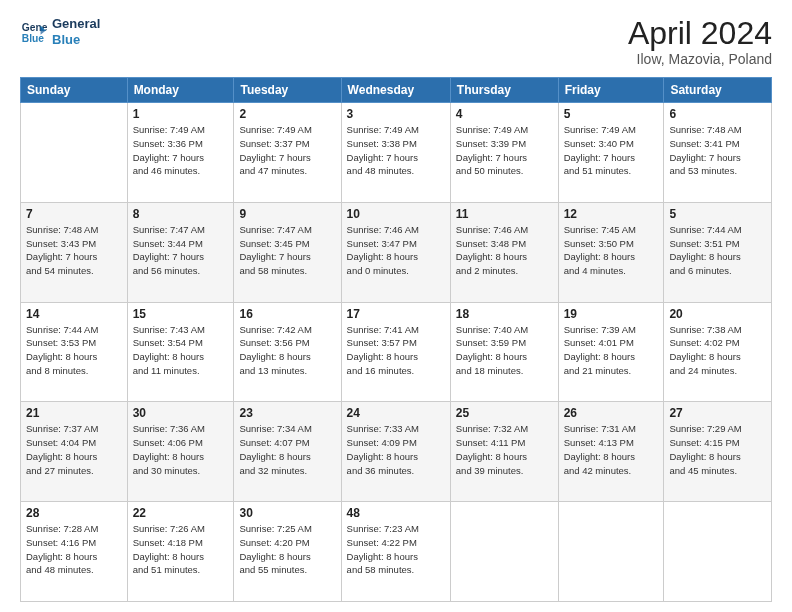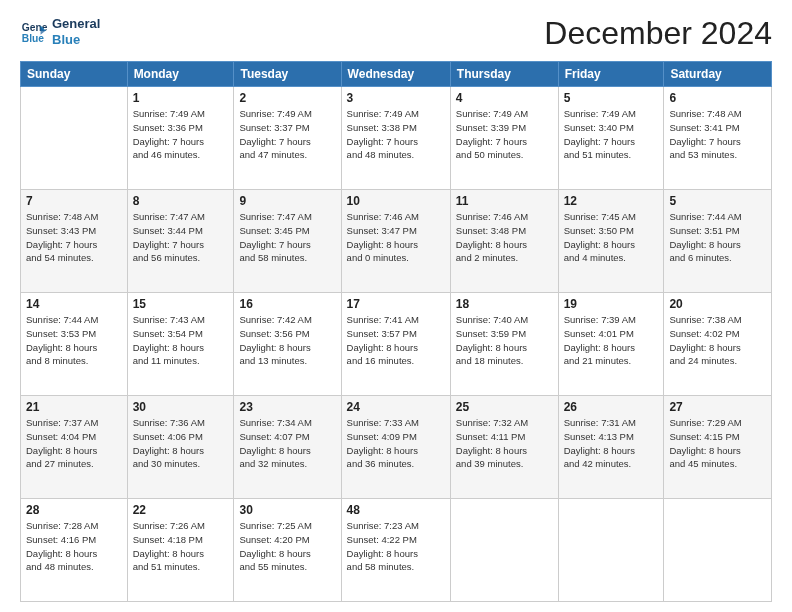--- a/index.html
+++ b/index.html
@@ -96,21 +96,22 @@
         <text x="2" y="26" font-size="11" font-weight="bold" fill="#2980b9">Blue</text>
         <polygon points="22,8 28,14 22,14" fill="#2980b9"></polygon>
         <polygon points="22,10 27,14 22,18" fill="#1a5c9a" opacity="0.7"></polygon>
       </svg>
       <div>
         <div style="font-size:13px;font-weight:bold;color:#1a3a5c;line-height:1.2;">General</div>
         <div style="font-size:13px;font-weight:bold;color:#2980b9;line-height:1.2;">Blue</div>
       </div>
     </div>
     <div class="title-block">
-      <div class="month-title">December 2024</div>
+      <div class="month-title">April 2024</div>
+      <div class="subtitle">Ilow, Mazovia, Poland</div>
     </div>
   </div>
 
   <table class="calendar">
     <thead>
       <tr>
       <th>Sunday</th>
           <th>Monday</th>
           <th>Tuesday</th>
           <th>Wednesday</th>

